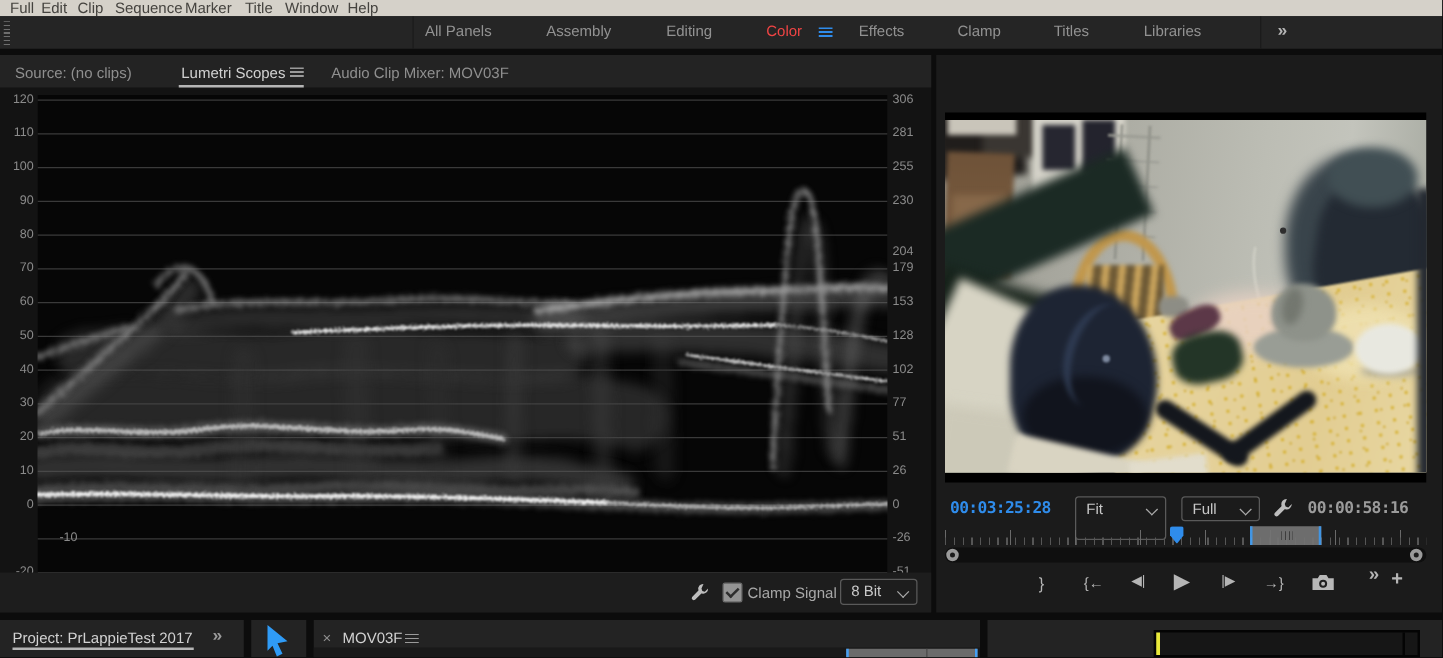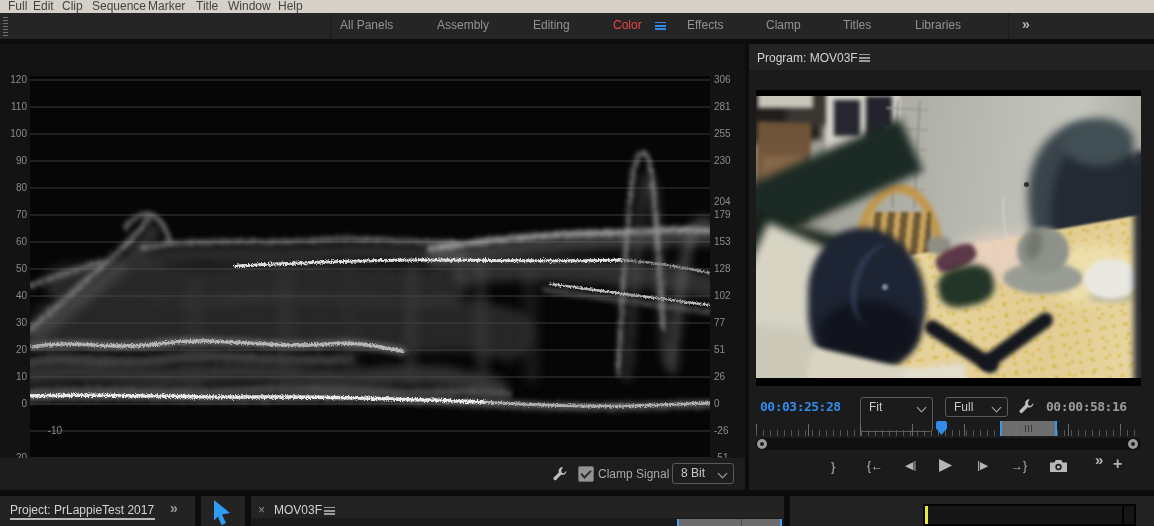--- a/index.html
+++ b/index.html
@@ -162,20 +162,27 @@
       <span class="ws-tab" style="left: 533px;">Editing</span>
       <span class="ws-tab active" style="left: 613px;">Color</span>
       <span class="hamb" style="position: absolute; left: 655px; top: 9px; color: rgb(47, 140, 235);"></span>
       <span class="ws-tab" style="left: 687px;">Effects</span>
       <span class="ws-tab" style="left: 766px;">Clamp</span>
       <span class="ws-tab" style="left: 843px;">Titles</span>
       <span class="ws-tab" style="left: 915px;">Libraries</span>
     </div>
 
   <div class="panel scope-panel">
+    <div class="panel-tabs">
+      <span class="ptab" style="left:12px">Source: (no clips)</span>
+      <span class="ptab active" style="left:145px">Lumetri Scopes</span>
+      <span class="panel-hamb hamb" style="left:232px;top:10px"></span>
+      <div class="tab-underline" style="left:143px;top:24px;width:100px"></div>
+      <span class="ptab" style="left:265px">Audio Clip Mixer: MOV03F</span>
+    </div>
 
     <div style="position:absolute;left:30px;top:32px;width:680px;height:386px">
       <svg width="680" height="386" viewBox="0 0 680 386">
         <defs>
           <filter id="fzs" filterUnits="userSpaceOnUse" x="-20" y="-20" width="720" height="426">
             <feTurbulence type="fractalNoise" baseFrequency="0.7" numOctaves="2" result="n"></feTurbulence>
             <feDisplacementMap in="SourceGraphic" in2="n" scale="5"></feDisplacementMap>
             <feGaussianBlur stdDeviation="0.7"></feGaussianBlur>
           </filter>
           <filter id="fzm" filterUnits="userSpaceOnUse" x="-20" y="-20" width="720" height="426">
@@ -290,24 +297,20 @@
         </span>
       <span class="clamp-label">Clamp Signal</span>
       <span class="dropdown" style="left:672px;top:5px;width:62px;height:21px">
         <span>8 Bit</span>
         <span class="chev"></span>
       </span>
     </div>
   </div>
 
   <div class="panel program-panel">
-    <div class="panel-tabs">
-      <span class="ptab active" style="left:8px">Program: MOV03F</span>
-      <span class="panel-hamb hamb" style="left:110px;top:10px"></span>
-    </div>
 
     <div class="vid">
       <div class="vidc">
         <div class="v-shelf"></div>
         <div class="v-shelf2"></div>
         <div class="v-wstack"></div>
         <div class="v-box"></div>
         <div class="v-box2"></div>
         <div class="v-window">
           <div class="v-pane1"></div>

